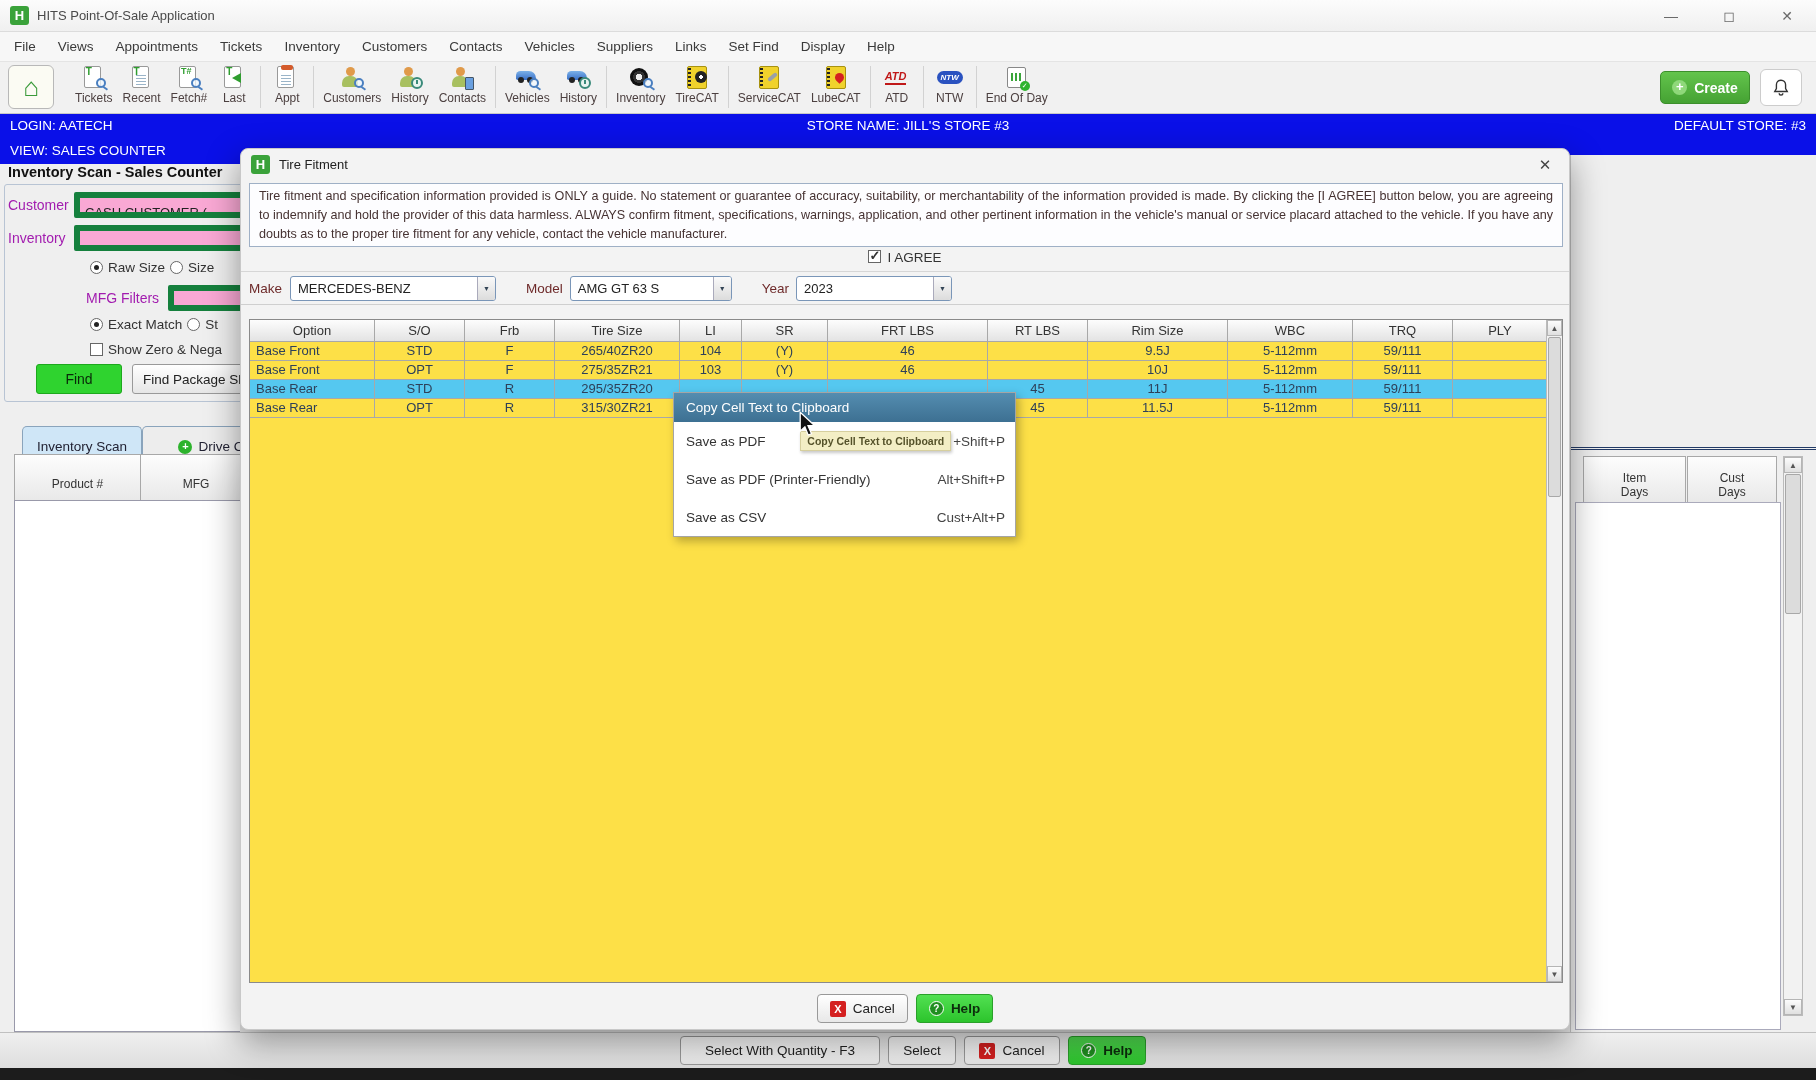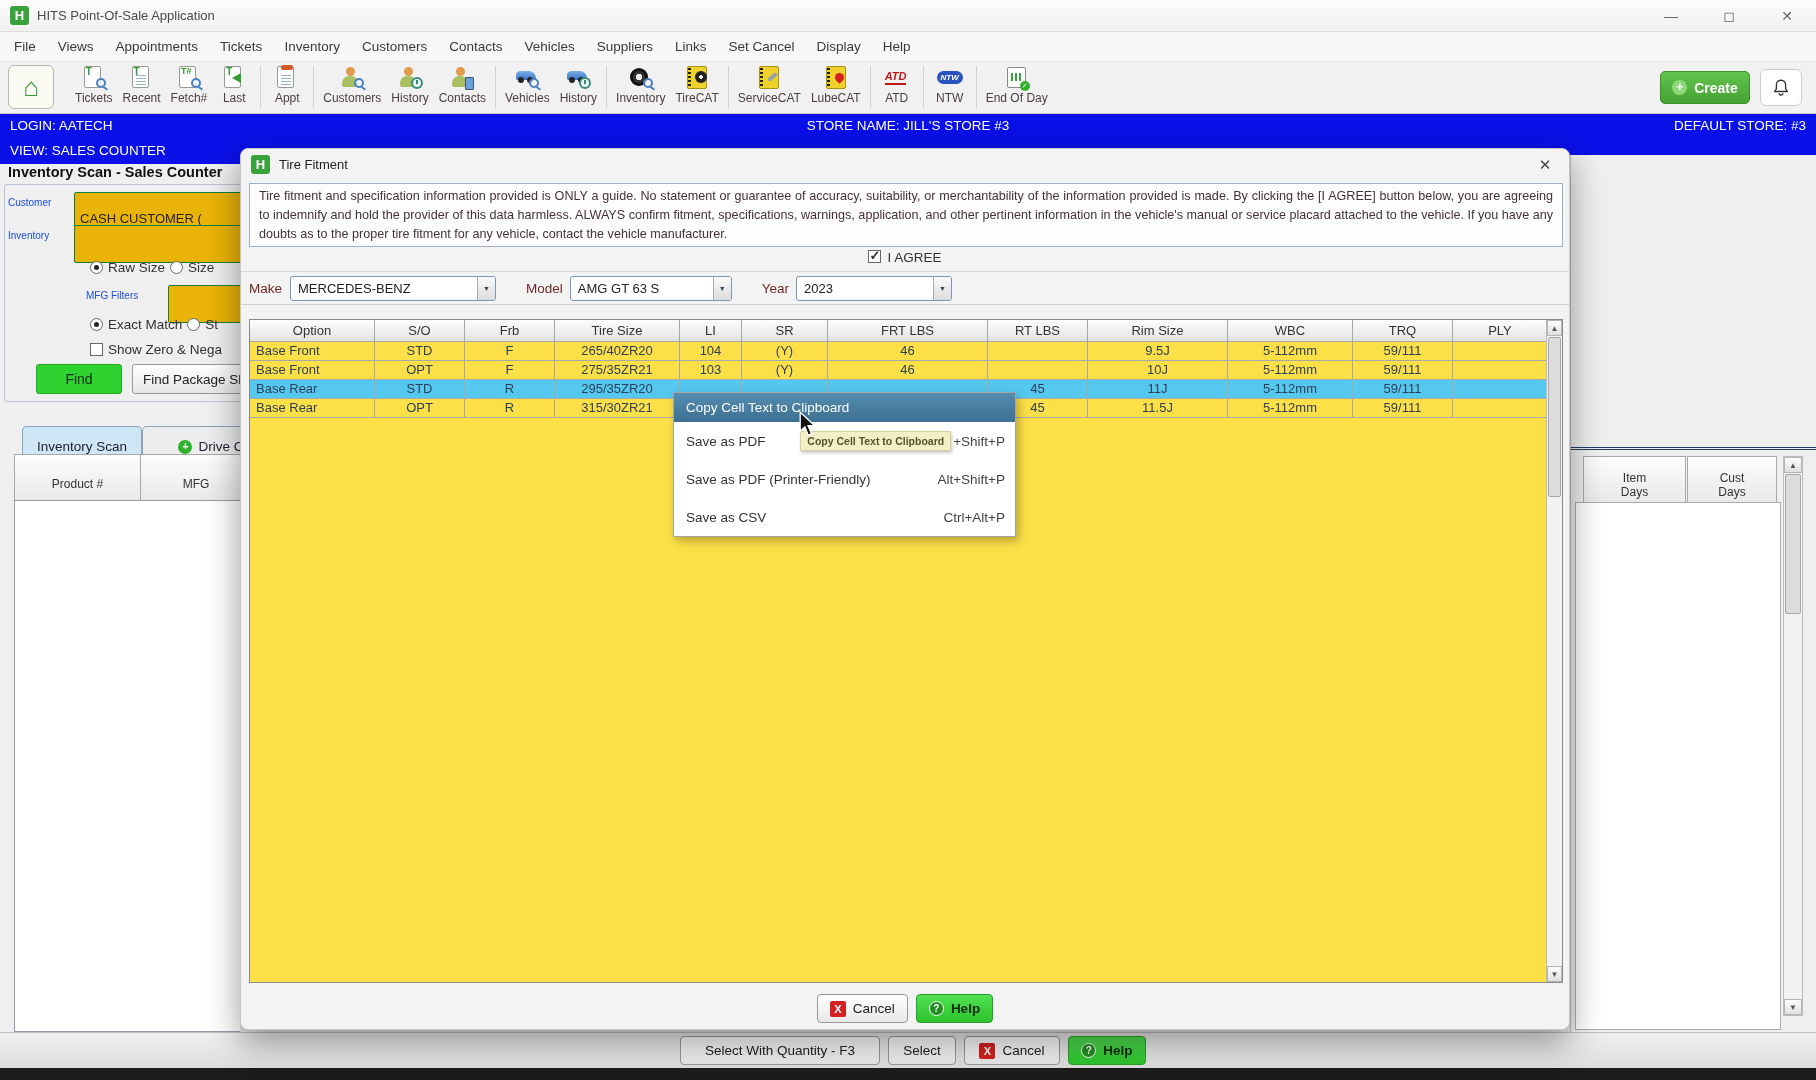--- a/index.html
+++ b/index.html
@@ -64,22 +64,22 @@
 .infobar{position:absolute;left:0;width:100%;height:25px;background:#0a10e8;color:#fff;font-weight:normal;font-size:13.5px;z-index:1}
 .ib1{top:114px}.ib2{top:139px}
 .ib-left{position:absolute;left:10px;top:4px}
 .ib-center{position:absolute;left:0;right:0;top:4px;text-align:center}
 .ib-right{position:absolute;right:10px;top:4px}
 
 
 .left-panel{position:absolute;left:0;top:164px;width:240px;height:868px;background:#efefef;overflow:hidden;z-index:3}
 .lp-header{position:absolute;left:8px;top:0;font-size:14.5px;font-weight:bold;color:#111;white-space:nowrap}
 .lp-box{position:absolute;left:4px;top:20px;width:260px;height:218px;border:1px solid #b8c4d4;border-radius:3px}
-.lp-label{position:absolute;font-size:10px;color:#1d4ed8;white-space:nowrap}
-.fld{position:absolute;background:#eab308;border:1px solid #15803d;border-radius:2px;font-size:13px;color:#222;padding:18px 5px;height:25px;white-space:nowrap;overflow:hidden}
+.lp-label{position:absolute;font-size:14px;color:#a21caf;white-space:nowrap}
+.fld{position:absolute;background:#f9a8d4;border:6px solid #15803d;border-radius:2px;font-size:13px;color:#222;padding:7px 5px;height:25px;white-space:nowrap;overflow:hidden}
 .opt-row{position:absolute;display:flex;align-items:center;gap:5px;font-size:13.5px;color:#333;white-space:nowrap}
 .rdo{width:13px;height:13px;border:1px solid #666;border-radius:50%;background:#fff;position:relative;flex:none}
 .rdo.sel::after{content:"";position:absolute;inset:3px;background:#222;border-radius:50%}
 .ckb{width:13px;height:13px;border:1px solid #666;background:#fff;position:relative;flex:none}
 .ckb.checked::after{content:"✓";position:absolute;left:0px;top:-3px;font-size:13px;font-weight:bold;color:#333}
 .find-btn{position:absolute;left:36px;top:200px;width:86px;height:30px;background:#2fd32f;border:1px solid #1da81d;border-radius:3px;font-size:14px;color:#092909;display:flex;align-items:center;justify-content:center}
 .findpkg-btn{position:absolute;left:132px;top:200px;width:130px;height:30px;background:linear-gradient(#fff,#e6e6e6);border:1px solid #999;border-radius:3px;font-size:13.5px;color:#222;display:flex;align-items:center;padding-left:10px;white-space:nowrap}
 .tab{position:absolute;top:262px;height:40px;border:1px solid #8aa4bc;border-bottom:none;border-radius:5px 5px 0 0;display:flex;align-items:center;justify-content:center;gap:6px;font-size:13.5px;color:#223;white-space:nowrap}
 .tab.active{left:22px;width:120px;background:#cfe6f7}
 .tab.t2{left:142px;width:150px;background:#ededed}
@@ -169,21 +169,21 @@
     <span>File</span>
     <span>Views</span>
     <span>Appointments</span>
     <span>Tickets</span>
     <span>Inventory</span>
     <span>Customers</span>
     <span>Contacts</span>
     <span>Vehicles</span>
     <span>Suppliers</span>
     <span>Links</span>
-    <span>Set Cancel</span>
+    <span>Set Find</span>
     <span>Display</span>
     <span>Help</span>
   </div>
 
   <div class="toolbar">
     <div class="home-btn">
         <span class="home-glyph"></span>
       </div>
     <div class="tbtn">
         <span class="ic l-t">
@@ -544,21 +544,21 @@
       <span>Save as PDF</span>
       <span class="tooltip">Copy Cell Text to Clipboard</span>
       <span class="sc">+Shift+P</span>
     </div>
     <div class="ctx-it">
       <span>Save as PDF (Printer-Friendly)</span>
       <span class="sc">Alt+Shift+P</span>
     </div>
     <div class="ctx-it">
       <span>Save as CSV</span>
-      <span class="sc">Ctrl+Alt+P</span>
+      <span class="sc">Cust+Alt+P</span>
     </div>
   </div>
 
   <svg class="cursor" width="22" height="26" viewBox="0 0 14 20">
     <path d="M1,1 L1,15.5 L4.6,12.2 L7.2,18.6 L9.7,17.5 L7,11.3 L12.2,11.3 Z" fill="#111" stroke="#fff" stroke-width="1"></path>
   </svg>
 
 </div>
 
 </body></html>

